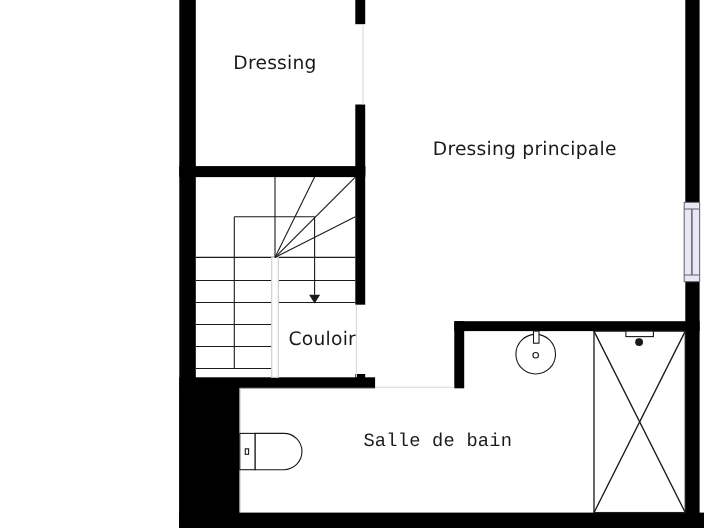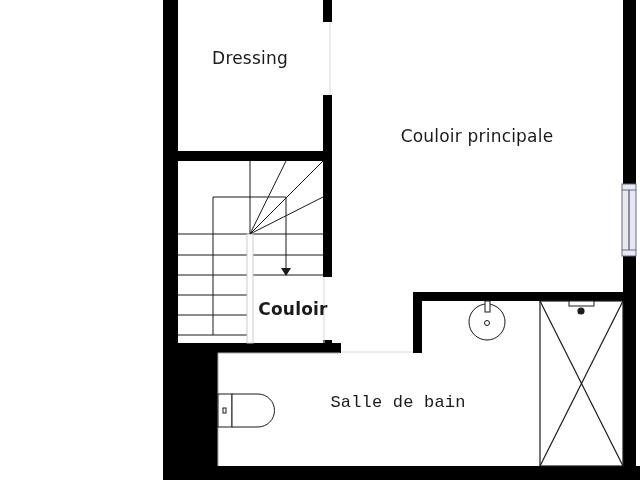--- a/index.html
+++ b/index.html
@@ -91,15 +91,15 @@
   </g>
 
   <g stroke="#1a1a1a" stroke-width="1" fill="#fff">
     <rect x="218" y="394" width="14" height="33"></rect>
     <path d="M232 394 L258 394 A16.5 16.5 0 0 1 258 427 L232 427 Z"></path>
     <rect x="223" y="408" width="3" height="5"></rect>
   </g>
 </svg>
 
 <div class="room-label" style="left:250px; top:58px;">Dressing</div>
-<div class="room-label" style="left:477px; top:136px;">Couloir principale</div>
-<div class="room-label" style="left:293px; top:309px;font-weight:bold;">Couloir</div>
+<div class="room-label" style="left:477px; top:136px;">Dressing principale</div>
+<div class="room-label" style="left:293px; top:309px;">Couloir</div>
 <div class="room-label" style="left:398px; top:402px;font-family:Liberation Mono, monospace;">Salle de bain</div>
 
 </body></html>

